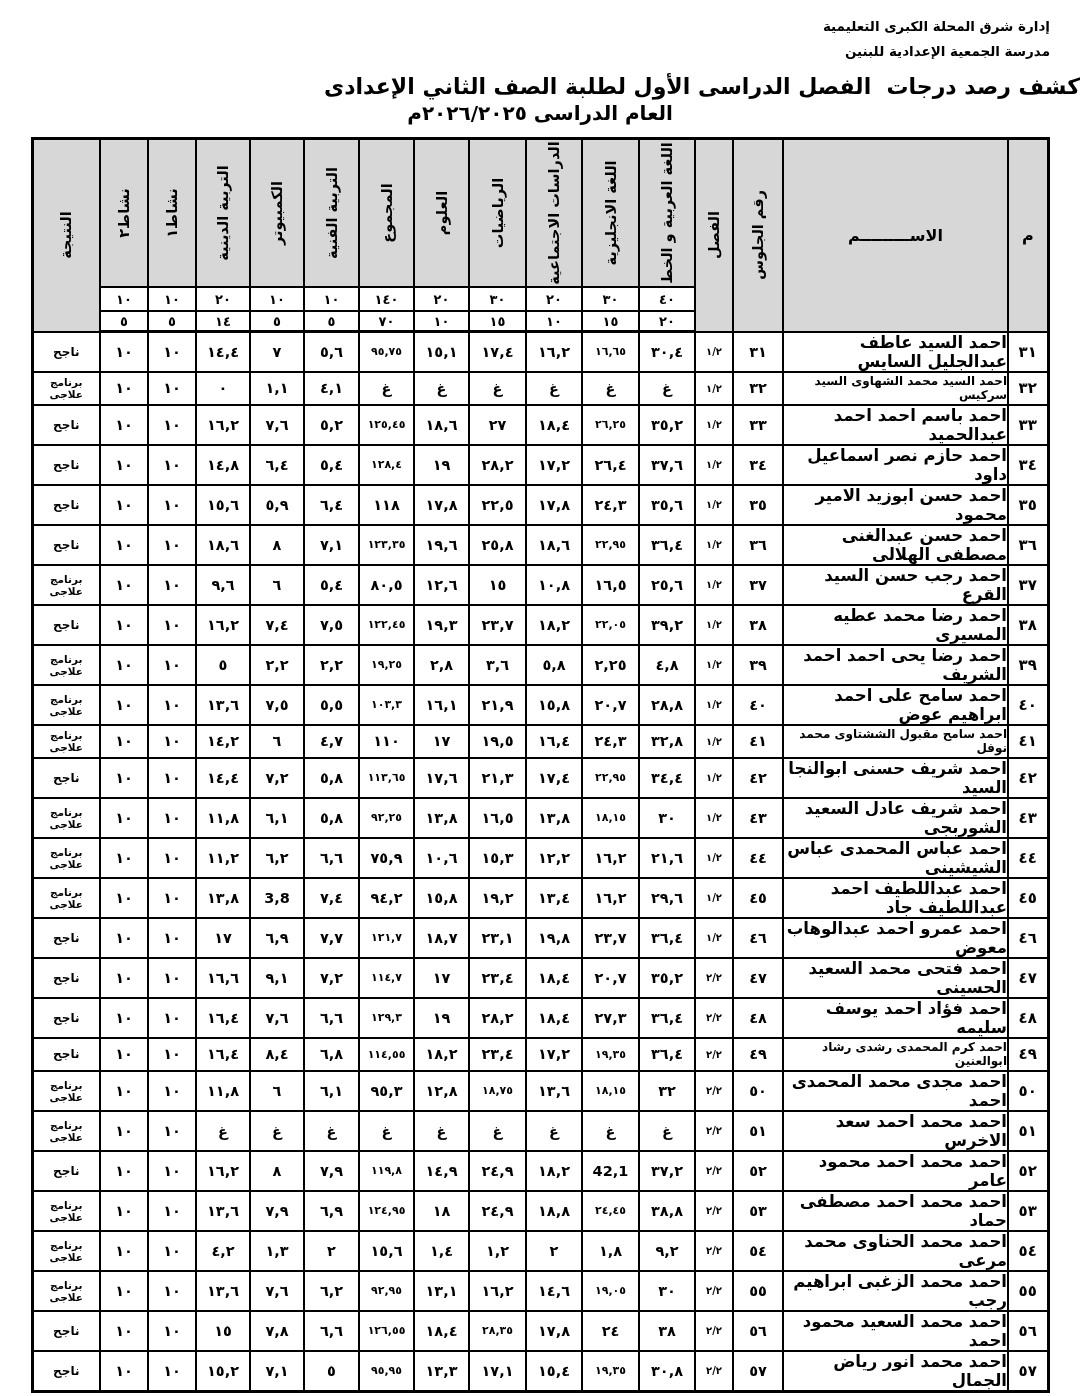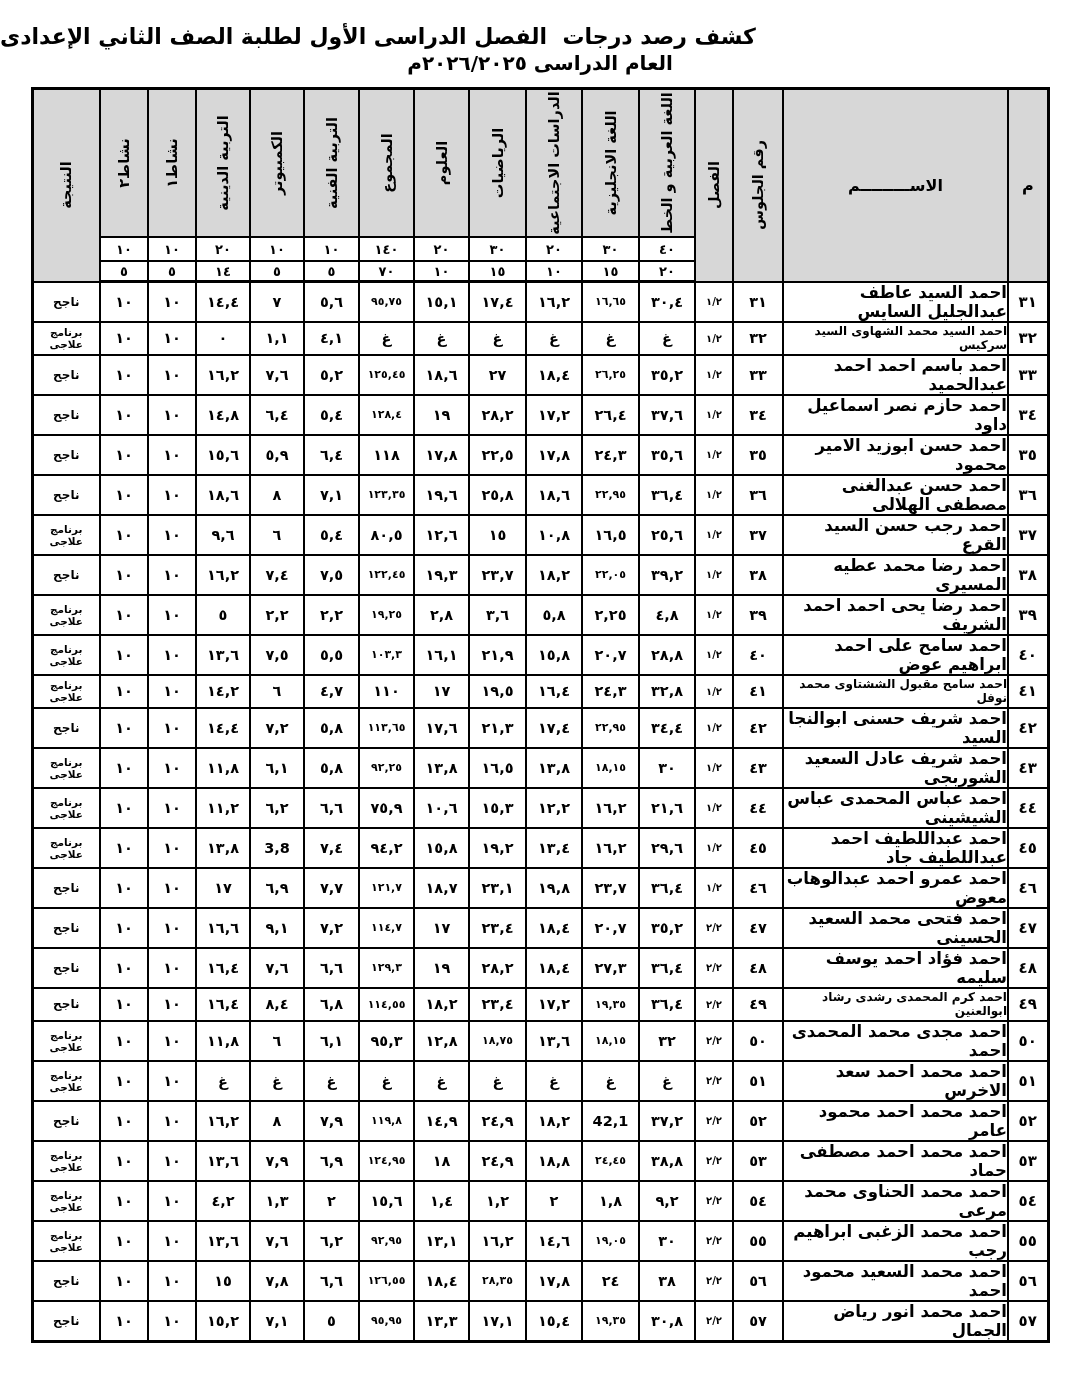--- a/index.html
+++ b/index.html
@@ -3,21 +3,21 @@
 <meta charset="utf-8">
 <style>
   html,body{margin:0;padding:0;background:#fff;}
   body{
     width:1080px;height:1396px;overflow:hidden;
     font-family:"DejaVu Sans","Liberation Sans",sans-serif;
     color:#000;direction:rtl;
   }
   .org-block{padding:14px 30px 0 0;text-align:right;}
   .org-line{font-size:13.5px;font-weight:bold;line-height:25px;}
-  .title-1{text-align:left;font-size:22px;font-weight:bold;margin-top:10px;}
+  .title-1{text-align:right;font-size:22px;font-weight:bold;margin-top:10px;}
   .title-2{text-align:center;font-size:20px;font-weight:bold;margin-top:2px;}
 
   table.sheet{
     border-collapse:collapse;table-layout:fixed;
     margin:12px auto 0 auto;
   }
   table.sheet th,table.sheet td{
     border:2px solid #000;padding:0;overflow:hidden;
   }
   thead th{background:#d7d7d7;font-weight:bold;vertical-align:middle;text-align:center;}
@@ -42,20 +42,22 @@
   td.c-class{font-size:10px;}
   td.c-grade.sm{font-size:11px;}
   td.c-res-pass{font-size:12px;border-radius:16px;}
   td.c-res-prog{font-size:10.5px;}
   table.sheet{border:3px solid #000;}
 </style>
 </head>
 <body>
 
 <div class="org-block">
+  <div class="org-line">إدارة شرق المحلة الكبرى التعليمية</div>
+  <div class="org-line">مدرسة الجمعية الإعدادية للبنين</div>
 </div>
 
 <div class="title-1">كشف رصد درجات &nbsp;الفصل الدراسى الأول لطلبة الصف الثاني الإعدادى</div>
 <div class="title-2">العام الدراسى ٢٠٢٦/٢٠٢٥م</div>
 
 <table class="sheet">
   <colgroup>
     <col style="width:40px">
       <col style="width:225px">
       <col style="width:50px">

